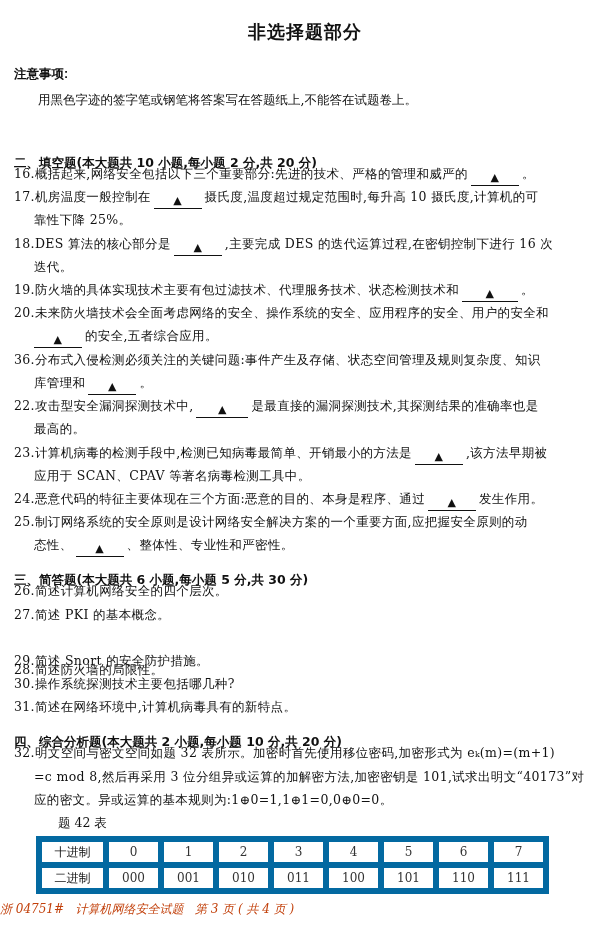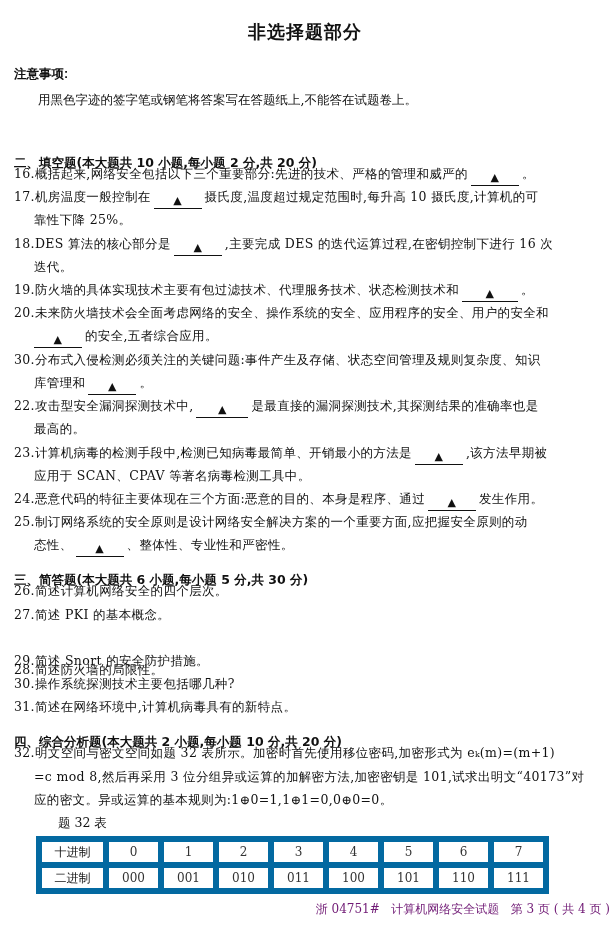--- a/index.html
+++ b/index.html
@@ -42,22 +42,22 @@
   table.codes {
     position: absolute; left: 36px; top: 837px; border-collapse: collapse;
     font-size: 12px; margin-top: 18px;
   }
   table.codes td {
     border: 6px solid #0369a1; height: 20px; text-align: center; padding: 0;
   }
   table.codes td.hdr { width: 61px; }
   table.codes td.v { width: 49px; color: #333; }
   .footer {
-    position: absolute; left: 0; width: 610px; top: 901px; text-align: right;
-    font-size: 12px; color: #701a75; white-space: pre;
+    position: absolute; left: 0; width: 610px; top: 901px; text-align: left;
+    font-size: 12px; color: #c2410c; white-space: pre; font-style: italic;
   }
 </style>
 </head>
 <body>
 
 <div class="page-title">非选择题部分</div>
 
 <div class="notice-heading">注意事项:</div>
 <div class="notice-text">用黑色字迹的签字笔或钢笔将答案写在答题纸上,不能答在试题卷上。</div>
 
@@ -82,21 +82,21 @@
 </div>
 
 <div class="line" style="top:305px">
   <span>20.未来防火墙技术会全面考虑网络的安全、操作系统的安全、应用程序的安全、用户的安全和</span>
 </div>
 <div class="line cont" style="top:328px">
   <span class="blank" style="margin-left:0">▲</span><span>的安全,五者综合应用。</span>
 </div>
 
 <div class="line" style="top:352px">
-  <span>30.分布式入侵检测必须关注的关键问题:事件产生及存储、状态空间管理及规则复杂度、知识</span>
+  <span>36.分布式入侵检测必须关注的关键问题:事件产生及存储、状态空间管理及规则复杂度、知识</span>
 </div>
 <div class="line cont" style="top:375px">
   <span>库管理和</span><span class="blank">▲</span><span>。</span>
 </div>
 
 <div class="line" style="top:398px">
   <span>22.攻击型安全漏洞探测技术中,</span><span class="blank" style="width:52px">▲</span><span>是最直接的漏洞探测技术,其探测结果的准确率也是</span>
 </div>
 <div class="line cont" style="top:421px">最高的。</div>
 
@@ -122,21 +122,21 @@
 <div class="line" style="top:662px">28.简述防火墙的局限性。</div>
 <div class="line" style="top:653px">29.简述 Snort 的安全防护措施。</div>
 <div class="line" style="top:676px">30.操作系统探测技术主要包括哪几种?</div>
 <div class="line" style="top:699px">31.简述在网络环境中,计算机病毒具有的新特点。</div>
 
 <div class="section-heading" style="top:722px">四、综合分析题(本大题共 2 小题,每小题 10 分,共 20 分)</div>
 <div class="line" style="top:745px">32.明文空间与密文空间如题 32 表所示。加密时首先使用移位密码,加密形式为 eₖ(m)=(m+1)</div>
 <div class="line cont" style="top:769px">=c mod 8,然后再采用 3 位分组异或运算的加解密方法,加密密钥是 101,试求出明文“40173”对</div>
 <div class="line cont" style="top:792px">应的密文。异或运算的基本规则为:1⊕0=1,1⊕1=0,0⊕0=0。</div>
 
-<div class="tbl-caption" style="top:815px">题 32 表</div>
+<div class="tbl-caption" style="top:815px">题 42 表</div>
 
 <table class="codes" style="top:818px">
   <tbody>
       <tr>
     <td class="hdr">十进制</td>
     <td class="v">0</td>
     <td class="v">1</td>
     <td class="v">2</td>
     <td class="v">3</td>
     <td class="v">4</td>

